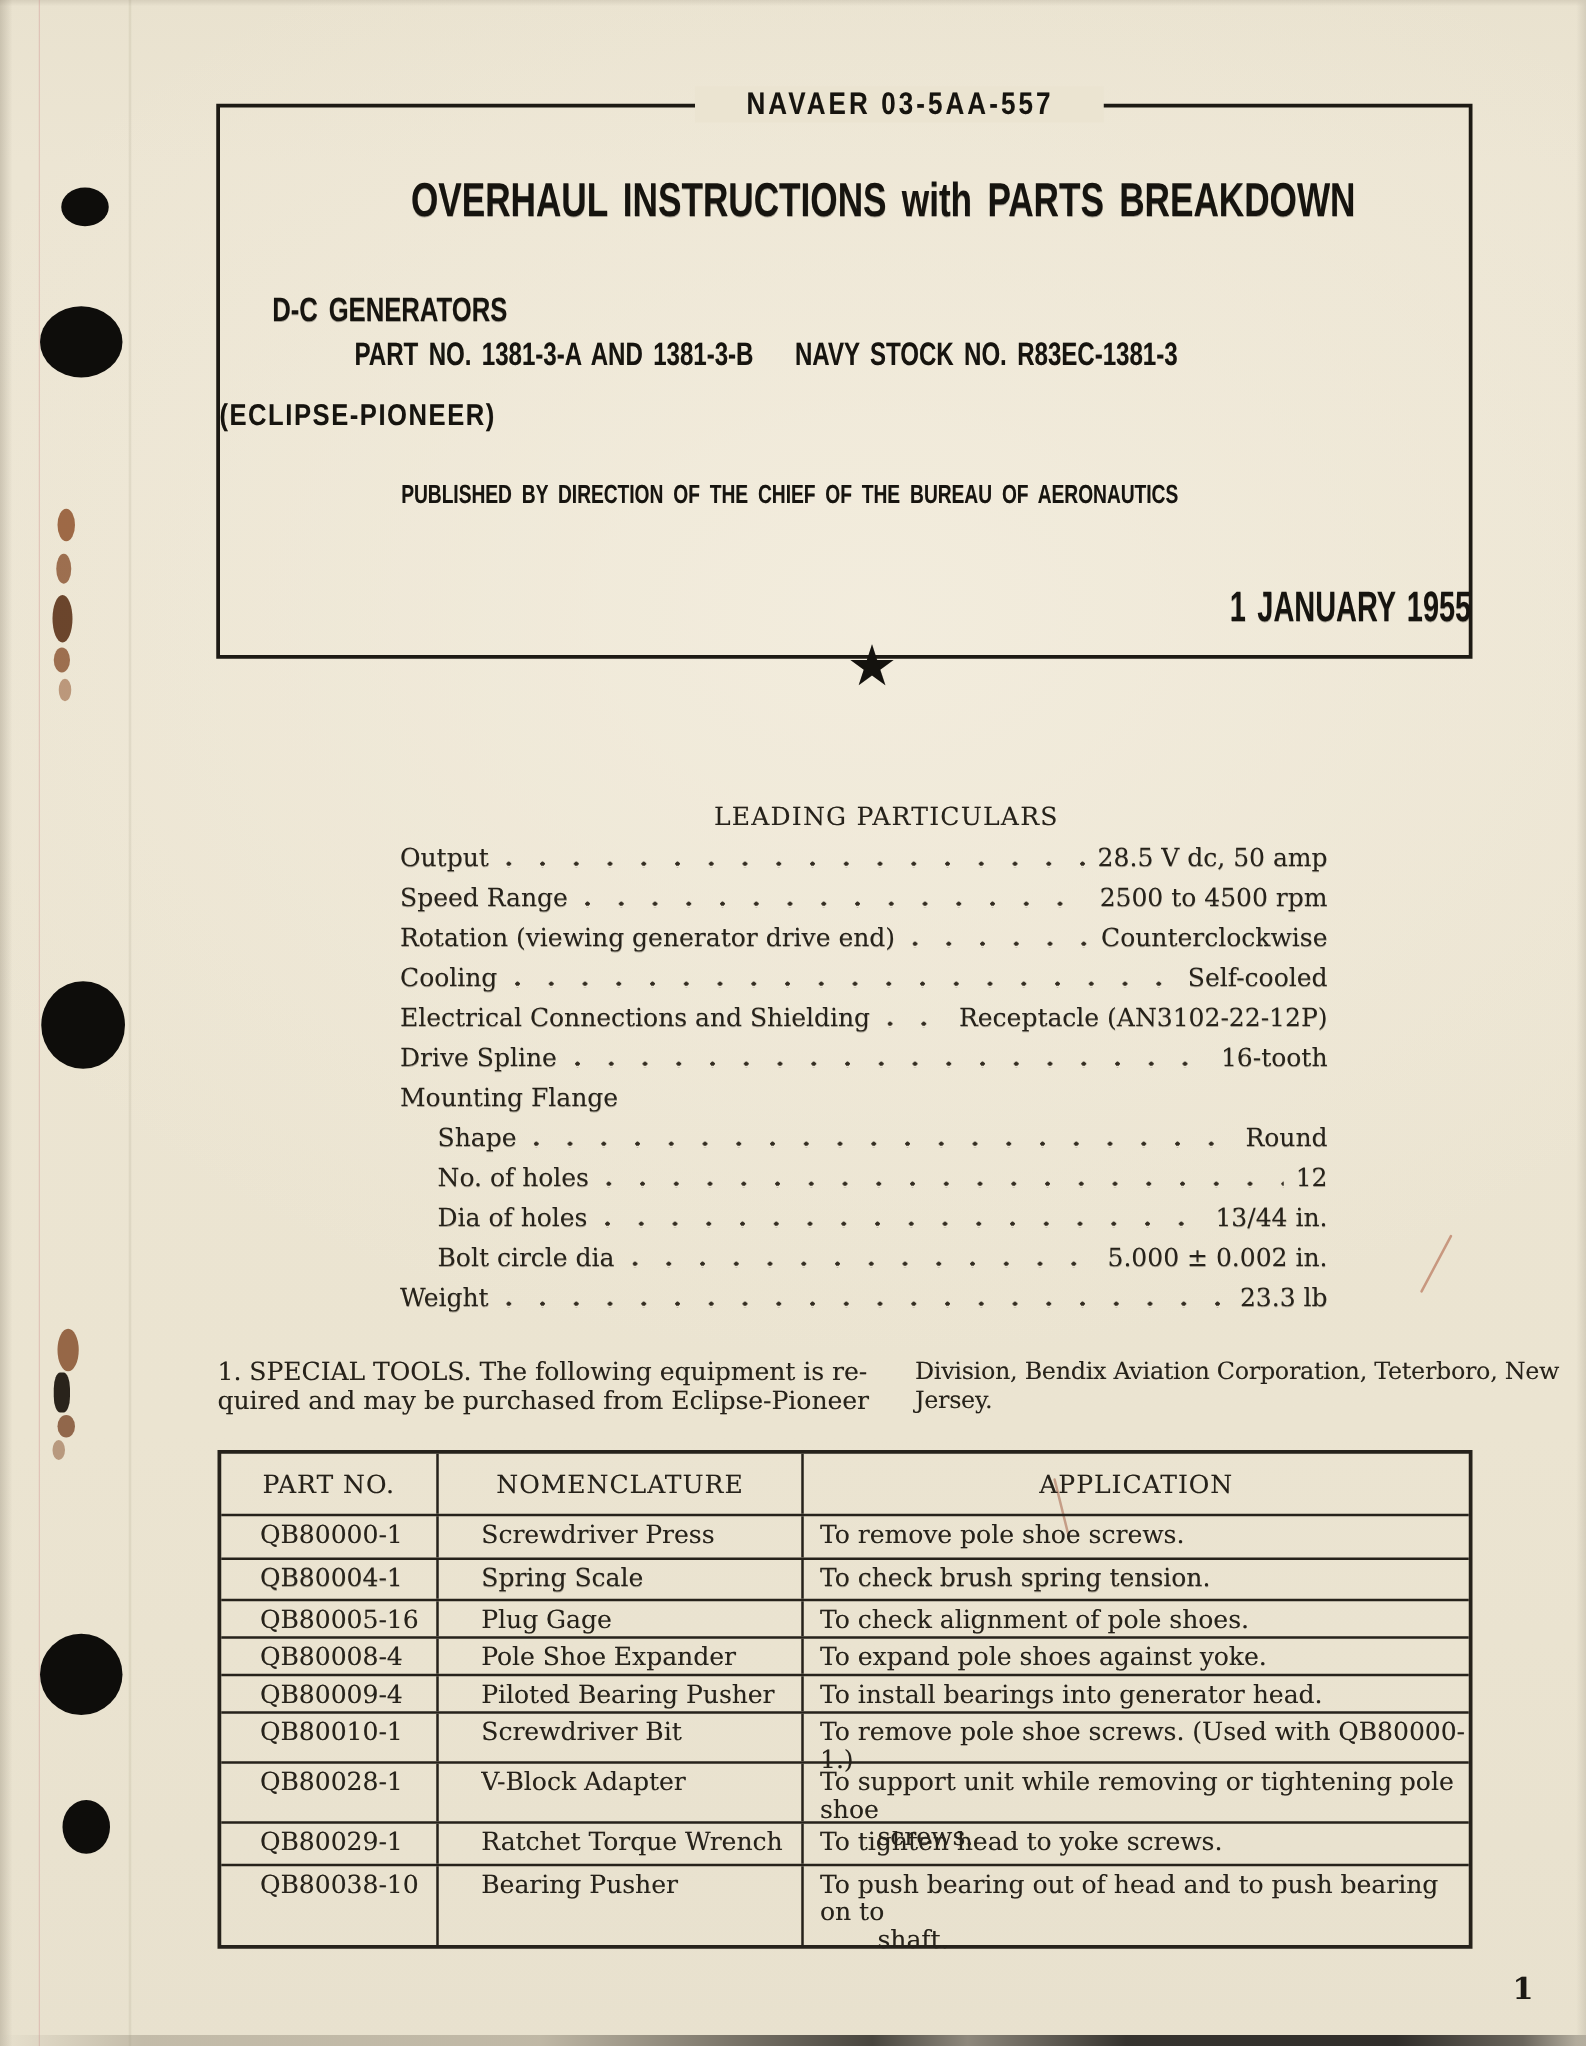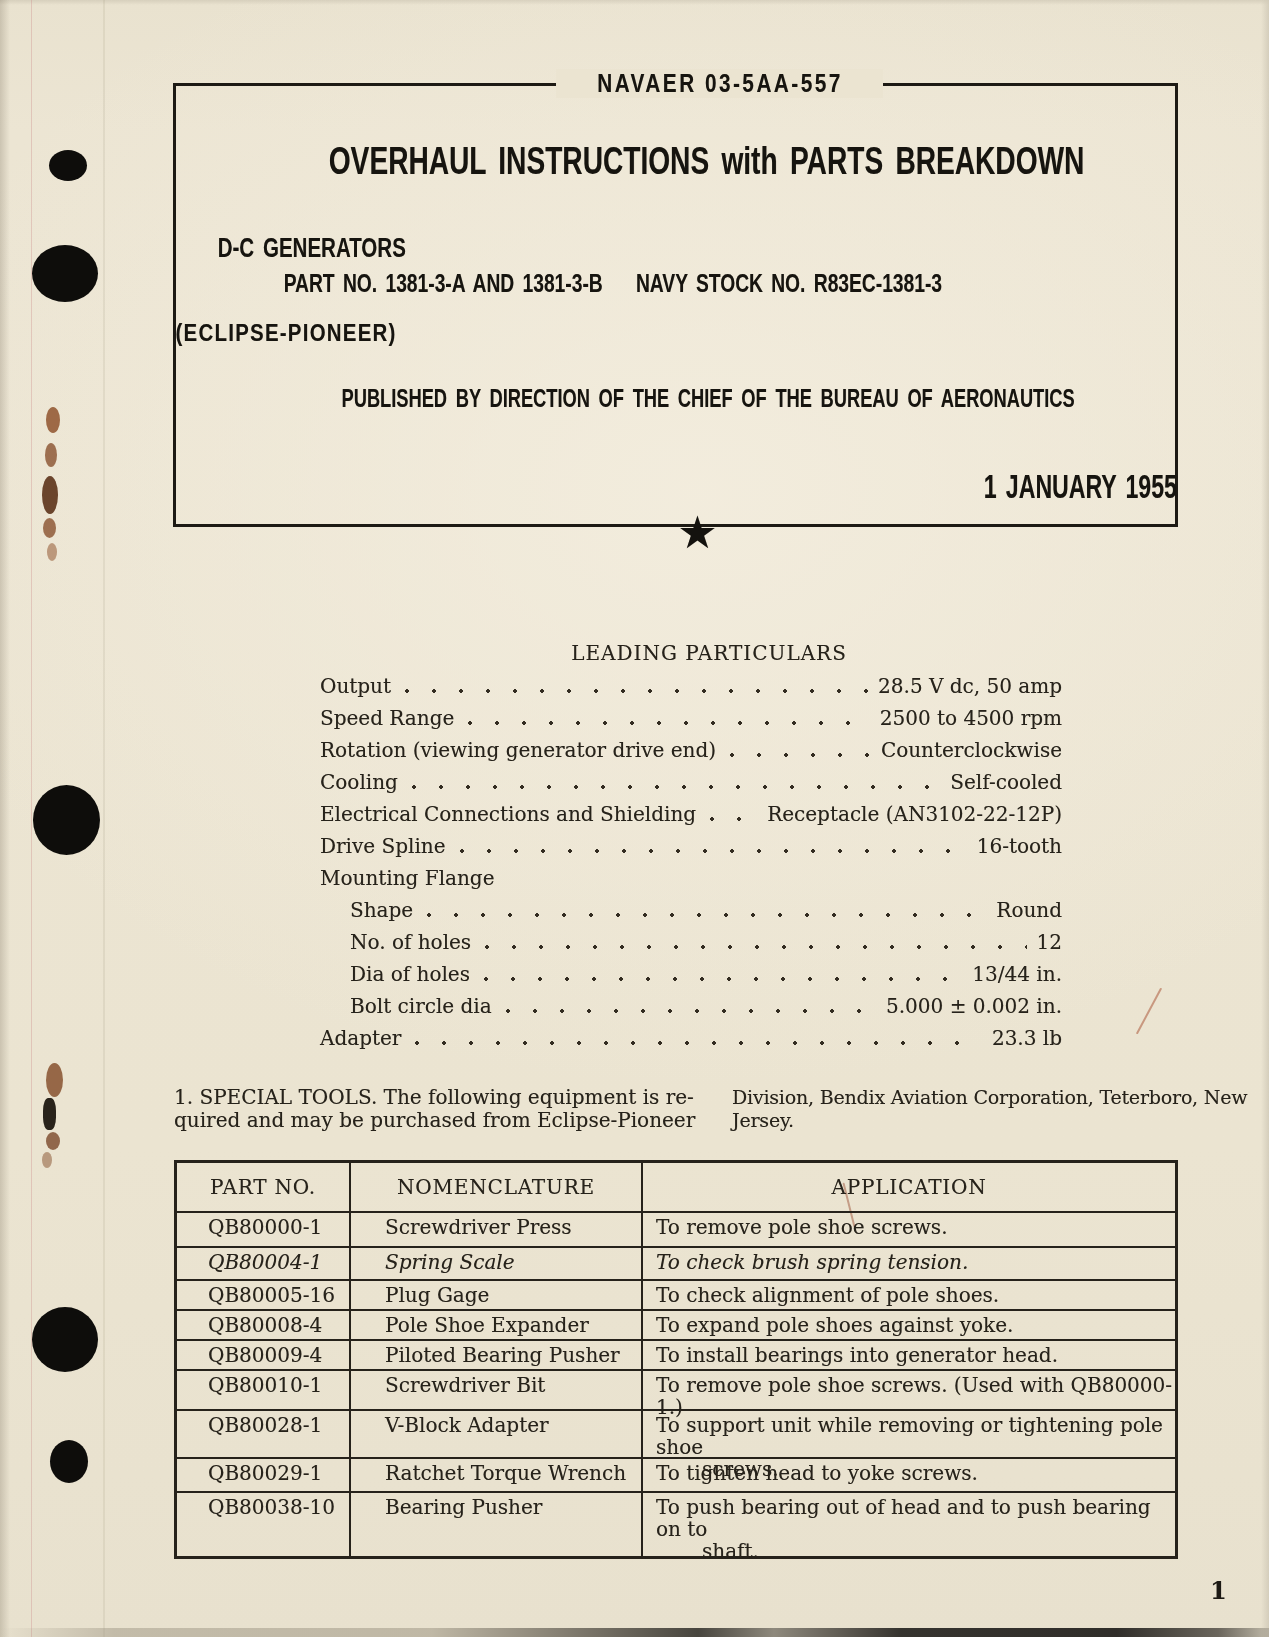--- a/index.html
+++ b/index.html
@@ -44,21 +44,21 @@
     background:#ebe4d1; padding:0 16px; font-size:25px; letter-spacing:3px; }
   .doc-number .in { display:inline-block; transform:scaleX(.83); transform-origin:50% 50%; }
   .t-title    { top:56px;  font-size:38px; word-spacing:6px; }
   .t-title   .cond { transform:scaleX(.74); left:20px; }
   .t-equip    { top:148px; font-size:27px; word-spacing:4px; }
   .t-equip   .cond { transform:scaleX(.76); left:12px; }
   .t-part     { top:184px; font-size:26px; word-spacing:4px; }
   .t-part    .cond { transform:scaleX(.74); left:-8px; white-space:pre; }
   .t-mfr      { top:234px; font-size:24px; letter-spacing:1.5px; }
   .t-mfr     .cond { transform:scaleX(.85); left:-20px; }
-  .t-auth     { top:299px; font-size:25px; word-spacing:5px; }
+  .t-auth     { top:299px; font-size:21px; word-spacing:5px; }
   .t-auth    .cond { transform:scaleX(.73); left:30px; }
   .t-date     { position:absolute; top:381px; right:-2px; font-size:34px; word-spacing:4px; }
   .t-date    .cond { transform:scaleX(.68); transform-origin:100% 50%; }
   .star { position:absolute; top:424px; left:calc(50% + 22px); transform:translateX(-50%);
     font-family:"DejaVu Sans", sans-serif; font-size:45px; line-height:1; color:#14120e; }
 
   
   .doc { text-shadow:.2px .2px 0 rgba(33,29,23,.35); }
   .lp-heading { position:absolute; top:641px; left:338px; width:742px; text-align:center;
     font-size:20px; letter-spacing:1px; color:#26221a; }
@@ -193,21 +193,21 @@
         <span class="lp-label">Dia of holes</span>
         <span class="lp-leader"></span>
         <span class="lp-value">13/44 in.</span>
       </div>
     <div class="lp-row sub">
         <span class="lp-label">Bolt circle dia</span>
         <span class="lp-leader"></span>
         <span class="lp-value">5.000 ± 0.002 in.</span>
       </div>
     <div class="lp-row">
-        <span class="lp-label">Adapter</span>
+        <span class="lp-label">Weight</span>
         <span class="lp-leader"></span>
         <span class="lp-value">23.3 lb</span>
       </div>
   </div>
 
   <div class="tools-para-left">
     <div class="jline">1. SPECIAL TOOLS.  The following equipment is re-</div>
     <div class="jline">quired and may be purchased from Eclipse-Pioneer</div>
   </div>
   <div class="tools-para-right">
@@ -222,21 +222,21 @@
       <div class="td c3">APPLICATION</div>
     </div>
     <div class="tr" style="height:35px;">
       <div class="td c1">QB80000-1</div>
       <div class="td c2">Screwdriver Press</div>
       <div class="td c3">
           <div>To remove pole shoe screws.</div>
           <div class="l2"></div>
         </div>
     </div>
-    <div class="tr" style="height:33px;font-style:italic;">
+    <div class="tr" style="height:33px;">
       <div class="td c1">QB80004-1</div>
       <div class="td c2">Spring Scale</div>
       <div class="td c3">
           <div>To check brush spring tension.</div>
           <div class="l2"></div>
         </div>
     </div>
     <div class="tr" style="height:30px;">
       <div class="td c1">QB80005-16</div>
       <div class="td c2">Plug Gage</div>

